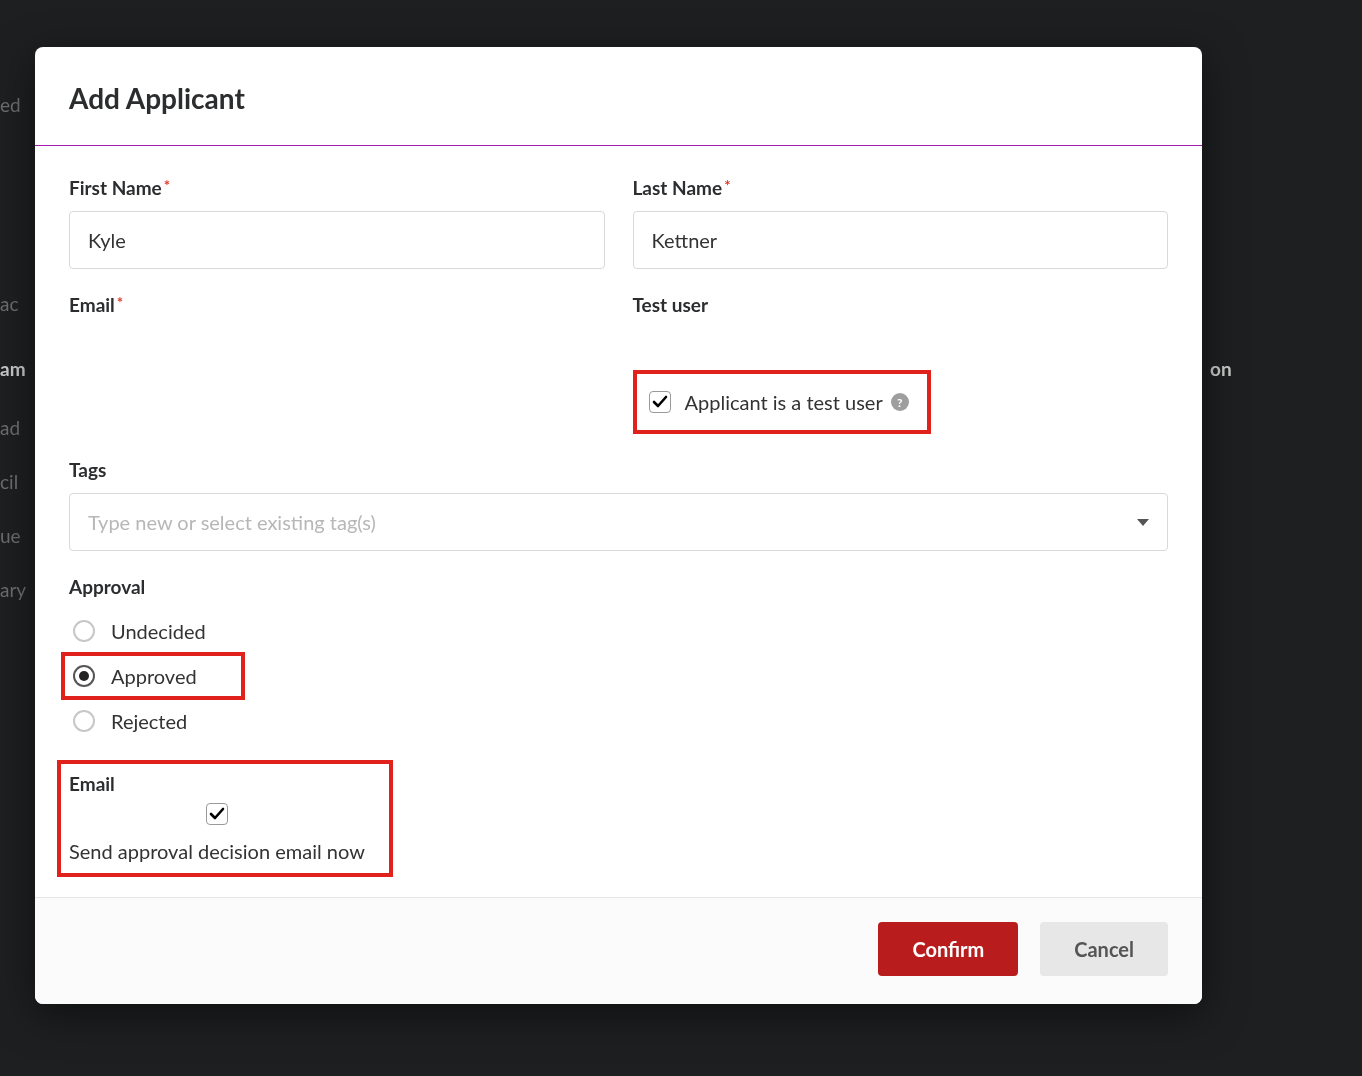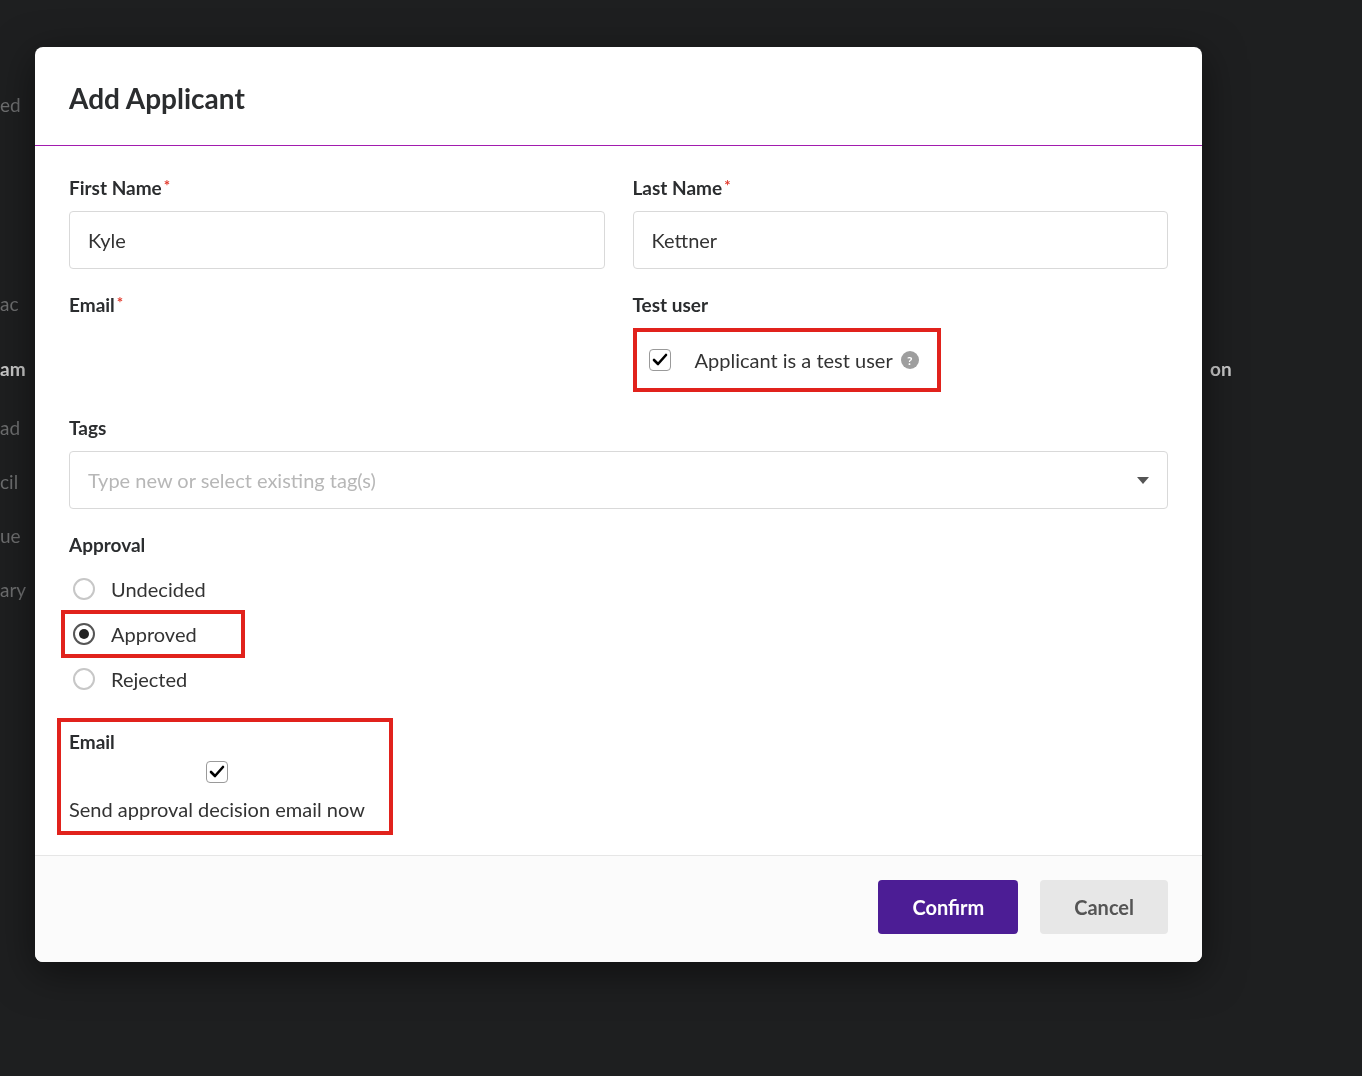--- a/index.html
+++ b/index.html
@@ -99,21 +99,22 @@
     width: 88px;
     height: 32px;
     background: #c6c6c6;
     margin-right: 4px;
   }
   .testuser-box {
     border: 4px solid #e1221c;
     padding: 16px 18px 16px 12px;
     display: inline-flex;
     align-items: center;
-    gap: 24px;
+    gap: 14px;
+    margin-top: 42px;
   }
   .checkbox {
     width: 22px;
     height: 22px;
     border: 1.5px solid #9a9a9a;
     border-radius: 4px;
     display: inline-flex;
     align-items: center;
     justify-content: center;
     background: #fff;
@@ -220,21 +221,21 @@
     height: 54px;
     padding: 0 34px;
     border-radius: 4px;
     font-size: 20px;
     font-weight: 700;
     border: none;
     cursor: pointer;
     font-family: inherit;
   }
   .btn-primary {
-    background: #4c1d95;
+    background: #b91c1c;
     color: #fff;
   }
   .btn-secondary {
     background: #e7e7e7;
     color: #555;
   }
 </style>
 </head>
 <body>
 

